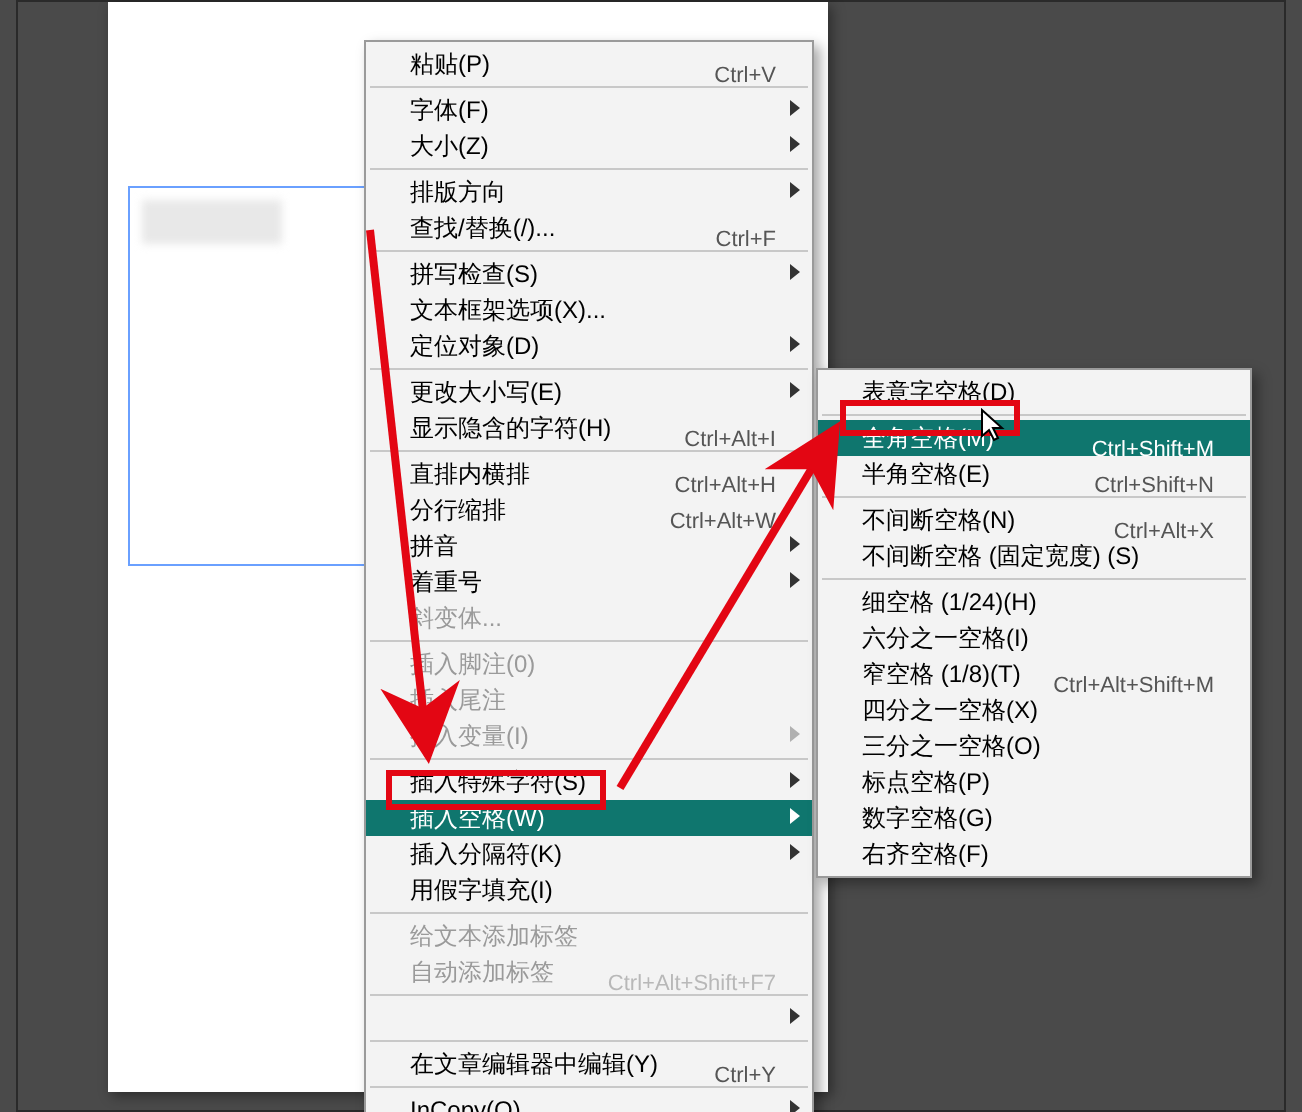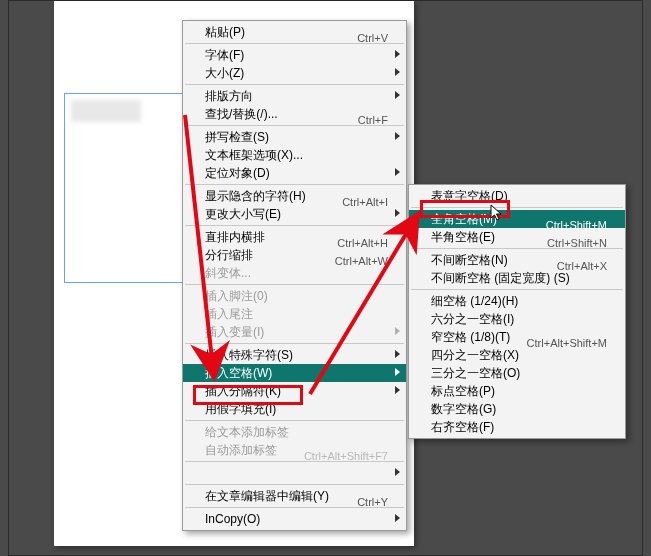--- a/index.html
+++ b/index.html
@@ -136,35 +136,43 @@
     </div>
     <div class="item">
       <span class="lbl">文本框架选项(X)...</span>
     </div>
     <div class="item">
       <span class="lbl">定位对象(D)</span>
       <span class="arrow"></span>
     </div>
     <div class="sep"></div>
     <div class="item">
+      <span class="lbl">更改大小写(E)</span>
+      <span class="arrow"></span>
+    </div>
+    <div class="item">
       <span class="lbl">显示隐含的字符(H)</span>
       <span class="sc">Ctrl+Alt+I</span>
     </div>
-    <div class="item">
-      <span class="lbl">更改大小写(E)</span>
-      <span class="arrow"></span>
-    </div>
     <div class="sep"></div>
     <div class="item">
       <span class="lbl">直排内横排</span>
       <span class="sc">Ctrl+Alt+H</span>
     </div>
     <div class="item">
       <span class="lbl">分行缩排</span>
       <span class="sc">Ctrl+Alt+W</span>
+    </div>
+    <div class="item">
+      <span class="lbl">拼音</span>
+      <span class="arrow"></span>
+    </div>
+    <div class="item">
+      <span class="lbl">着重号</span>
+      <span class="arrow"></span>
     </div>
     <div class="item disabled">
       <span class="lbl">斜变体...</span>
     </div>
     <div class="sep"></div>
     <div class="item disabled">
       <span class="lbl">插入脚注(0)</span>
     </div>
     <div class="item disabled">
       <span class="lbl">插入尾注</span>

